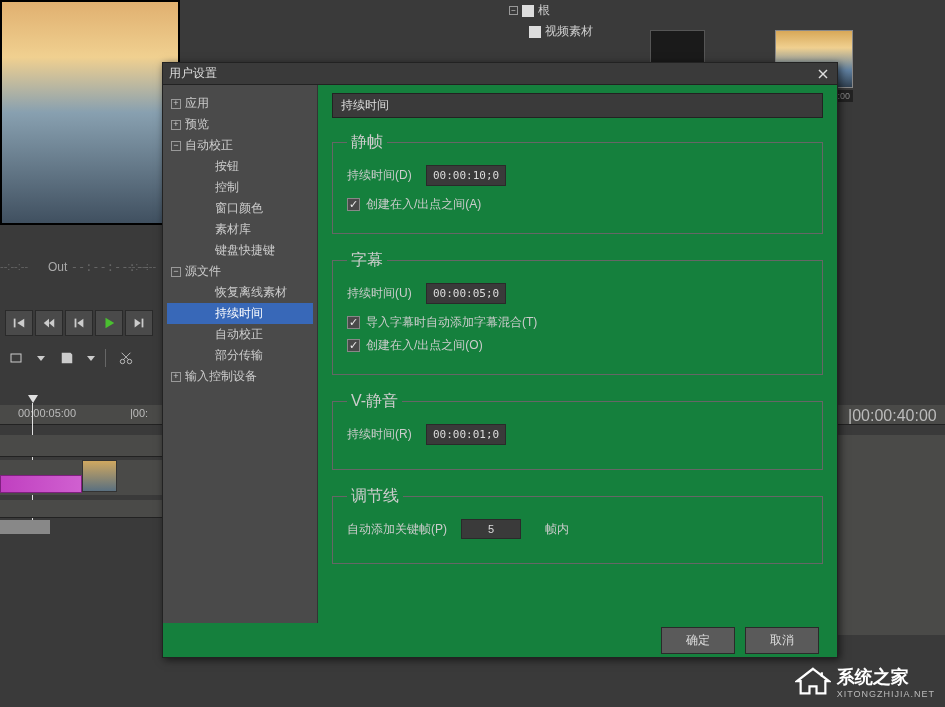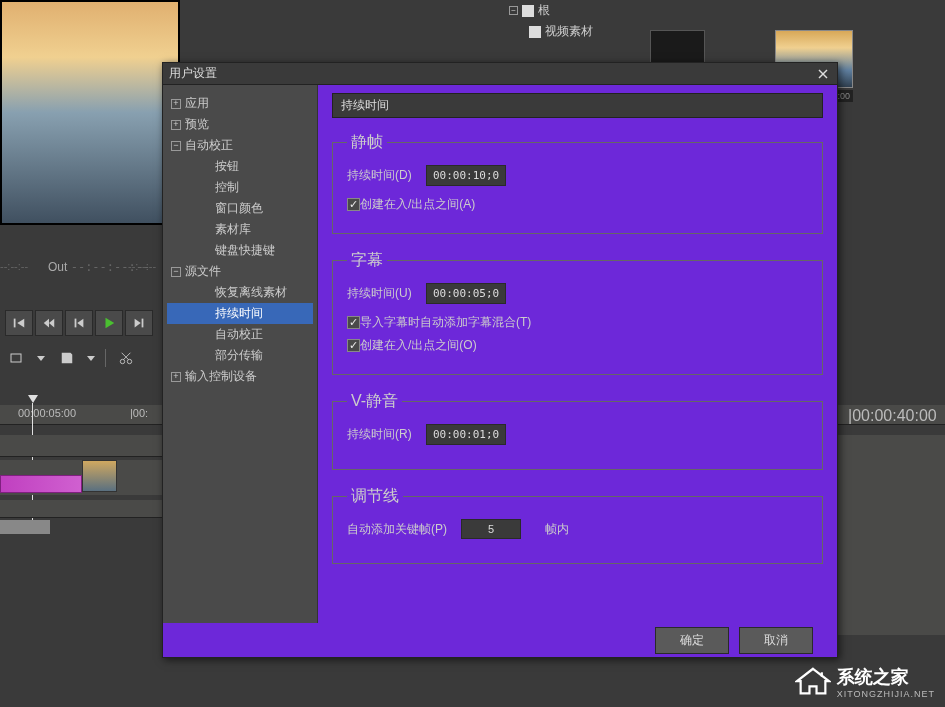--- a/index.html
+++ b/index.html
@@ -40,21 +40,21 @@
     .thumb2 { position: absolute; top: 30px; left: 775px; width: 78px; height: 58px; background: linear-gradient(180deg, #d8a858 0%, #f0d090 30%, #6080a0 70%, #304050 100%); border: 1px solid #888; }
     .thumb-tc { position: absolute; top: 90px; left: 775px; width: 78px; background: #222; color: #888; font-size: 9px; text-align: right; padding: 1px 3px; }
     .thumb1-tc { position: absolute; top: 72px; left: 650px; width: 55px; background: #222; color: #888; font-size: 9px; text-align: right; padding: 1px 3px; }
     
     
     .right-timeline-ruler { position: absolute; top: 405px; left: 838px; width: 107px; height: 20px; background: #4a4a48; border-bottom: 1px solid #222; }
     .rtl-time { position: absolute; top: 407px; left: 848px; color: #bbb; font-size: 16px; }
     .right-tracks { position: absolute; top: 435px; left: 838px; width: 107px; height: 200px; background: #4a4a48; }
     
     
-    .dialog { position: absolute; top: 62px; left: 162px; width: 676px; height: 596px; background: #6d28d9; border: 1px solid #222; box-shadow: 2px 2px 8px rgba(0,0,0,0.6); }
+    .dialog { position: absolute; top: 62px; left: 162px; width: 676px; height: 596px; background: #15803d; border: 1px solid #222; box-shadow: 2px 2px 8px rgba(0,0,0,0.6); }
     .dialog-titlebar { height: 22px; background: #3a3a3a; display: flex; align-items: center; justify-content: space-between; padding: 0 6px; border-bottom: 1px solid #222; }
     .dialog-title { color: #ddd; font-size: 12px; }
     .close-btn { width: 16px; height: 16px; display: flex; align-items: center; justify-content: center; cursor: pointer; color: #ddd; font-size: 14px; }
     
     .dialog-body { display: flex; height: calc(100% - 56px); }
     
     
     .tree-nav { width: 155px; background: #4a4a4a; border-right: 1px solid #333; padding: 8px 4px; }
     .nav-item { padding: 2px 0 2px 4px; color: #ccc; cursor: pointer; display: flex; align-items: center; }
     .nav-item.selected { background: #3868b8; color: #fff; }
@@ -66,28 +66,28 @@
     .panel-header { background: #3a3a3a; padding: 3px 8px; color: #ddd; margin-bottom: 14px; border: 1px solid #222; }
     
     fieldset { border: 1px solid #666; padding: 12px 14px 14px; margin-bottom: 16px; }
     legend { color: #ccc; padding: 0 4px; font-size: 16px; }
     
     .form-row { display: flex; align-items: center; gap: 4px; margin-bottom: 10px; }
     .form-label { color: #ccc; min-width: 75px; }
     .time-input { background: #3a3a3a; border: 1px solid #2a2a2a; color: #ddd; padding: 3px 6px; width: 80px; font-family: monospace; text-align: center; font-size: 11px; }
     .num-input { background: #3a3a3a; border: 1px solid #2a2a2a; color: #ddd; padding: 3px 6px; width: 60px; text-align: center; font-size: 11px; }
     
-    .checkbox-row { display: flex; align-items: center; margin-bottom: 6px; }
+    .checkbox-row { display: flex; align-items: center; gap: 6px; margin-bottom: 6px; }
     .cbox { width: 13px; height: 13px; border: 1px solid #888; background: #4a4a4a; display: inline-flex; align-items: center; justify-content: center; }
     .cbox.checked::after { content: '✓'; color: #eee; font-size: 11px; line-height: 1; }
     
     .suffix-label { color: #ccc; margin-left: 20px; }
     
     
-    .dialog-buttons { height: 34px; display: flex; justify-content: flex-end; align-items: center; gap: 10px; padding-right: 24px; }
+    .dialog-buttons { height: 34px; display: flex; justify-content: flex-end; align-items: center; gap: 10px; padding-right: 18px; }
     .dlg-btn { background: #5a5a5a; border: 1px solid #2a2a2a; color: #ddd; padding: 4px 24px; cursor: pointer; font-size: 12px; }
     
     
     .watermark { position: absolute; bottom: 8px; right: 10px; display: flex; align-items: center; gap: 6px; }
     .wm-icon { width: 36px; height: 30px; }
     .wm-text { color: #fff; font-size: 18px; font-weight: bold; }
     .wm-sub { color: #bbb; font-size: 9px; letter-spacing: 1px; }
   </style>
 </head>
 <body>

